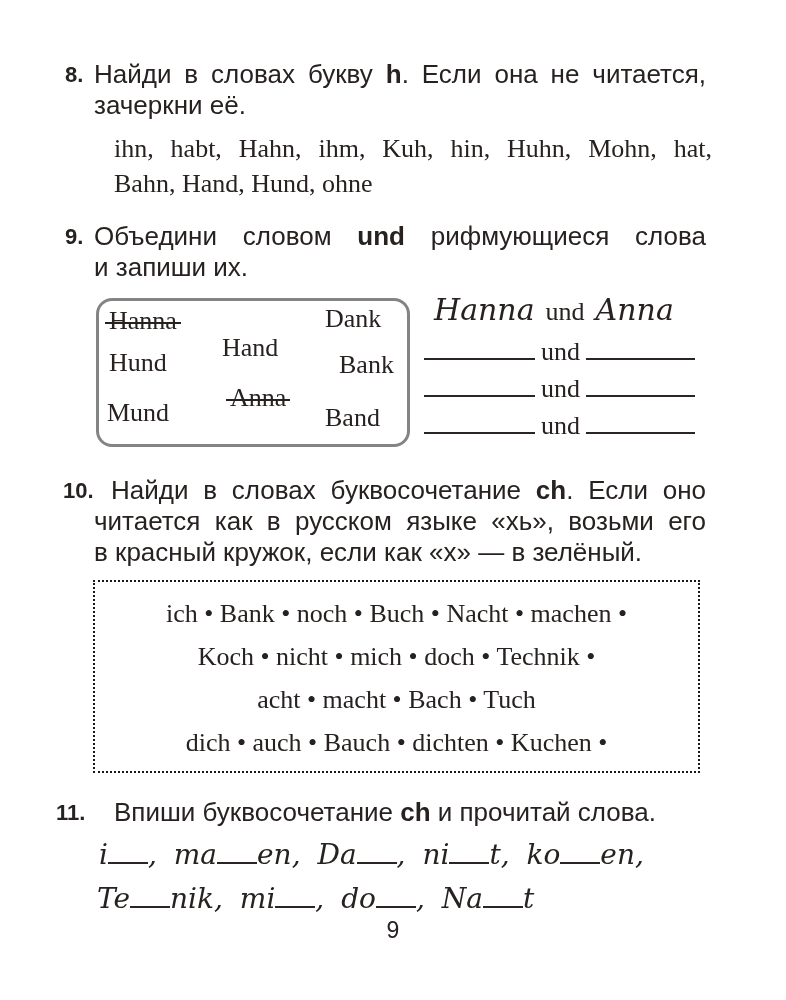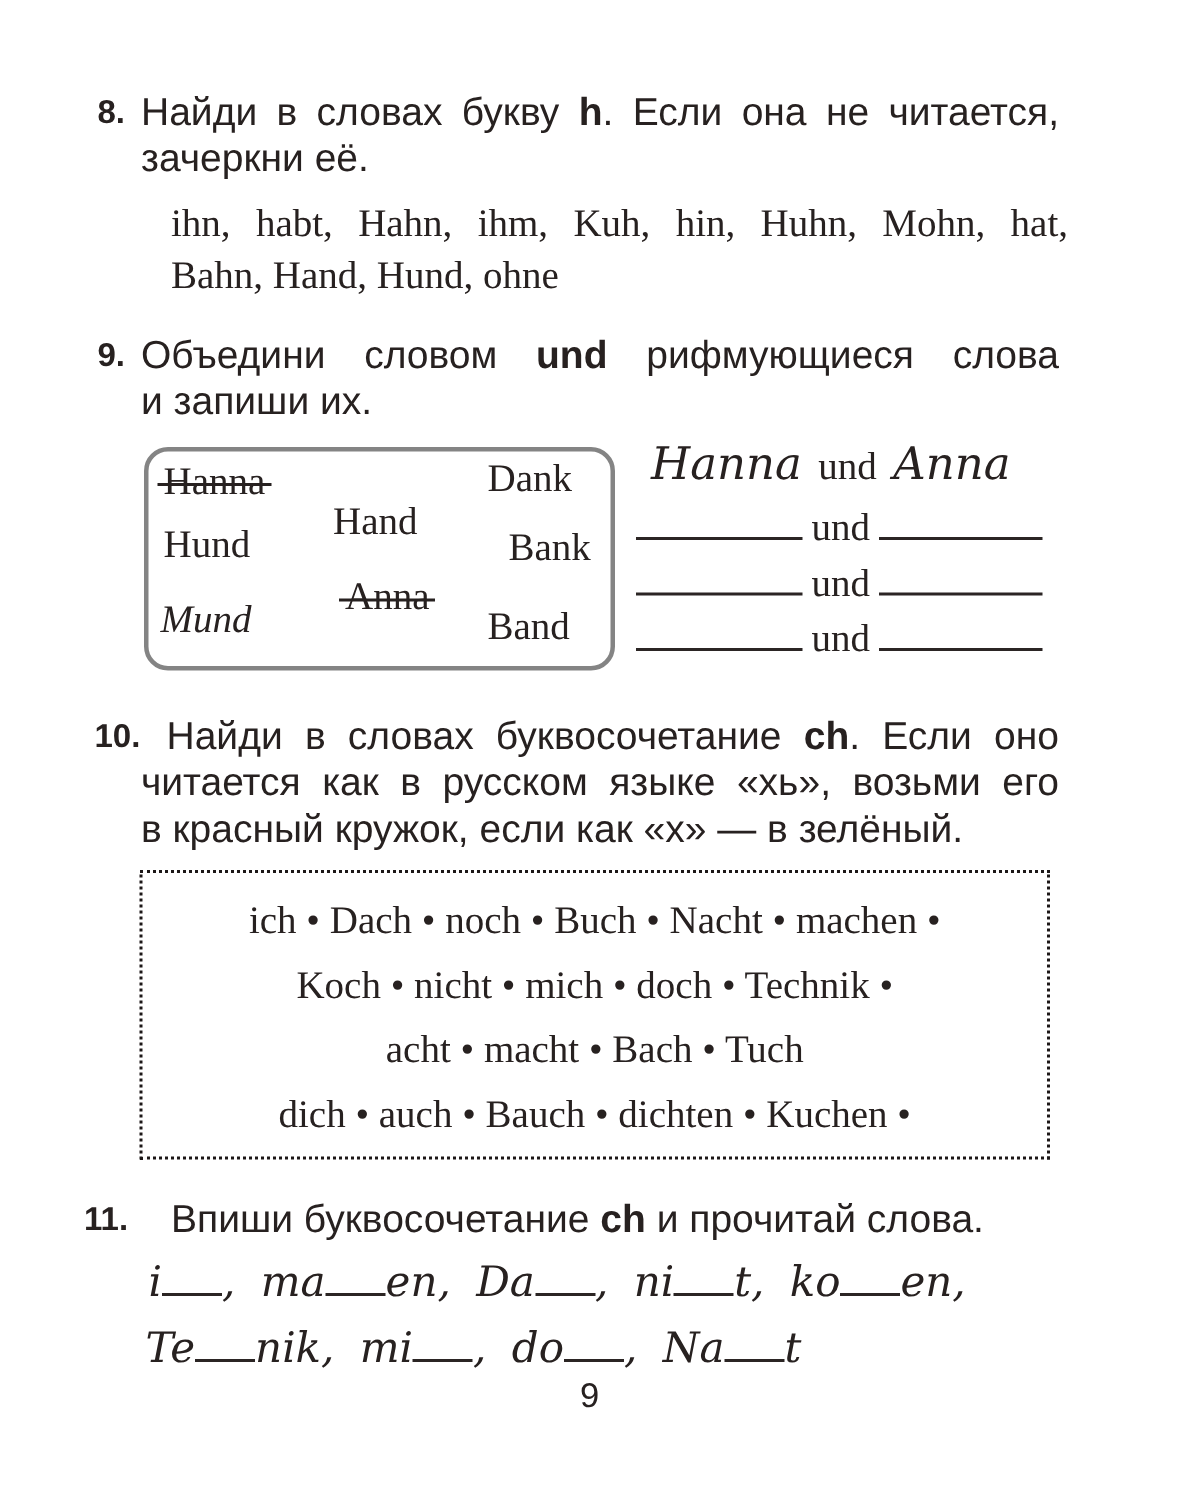--- a/index.html
+++ b/index.html
@@ -74,21 +74,21 @@
     <div class="num" style="padding-left:25px;">9.</div>
     <div class="body">
       <p class="iline stretch"><span>Объедини словом </span><span class="bseg">und</span><span> рифмующиеся слова</span></p>
       <p class="iline">и запиши их.</p>
     </div>
   </div>
 
   <div class="rhyme-box">
     <span class="rw struck" style="left:10px;top:7px;">Hanna</span>
     <span class="rw" style="left:10px;top:49px;">Hund</span>
-    <span class="rw" style="left:8px;top:99px;font-style:italic;">Mund</span>
+    <span class="rw" style="left:8px;top:99px;">Mund</span>
     <span class="rw" style="left:123px;top:34px;">Hand</span>
     <span class="rw struck" style="left:131px;top:84px;">Anna</span>
     <span class="rw" style="left:226px;top:5px;">Dank</span>
     <span class="rw" style="left:240px;top:51px;">Bank</span>
     <span class="rw" style="left:226px;top:104px;">Band</span>
   </div>
 
   <div class="example">
     <span class="cursive cur">Hanna</span>
     <span class="con">und</span>
@@ -114,21 +114,21 @@
   <div class="ex" style="top:475px;">
     <div class="num" style="padding-left:23px;">10.</div>
     <div class="body">
       <p class="iline stretch indent1"><span>Найди в словах буквосочетание </span><span class="bseg">ch</span><span>. Если оно</span></p>
       <p class="iline stretch">читается как в русском языке «хь», возьми его</p>
       <p class="iline">в красный кружок, если как «х» — в зелёный.</p>
     </div>
   </div>
 
   <div class="ch-box">
-    <p class="ch-line">ich • Dach • noch • Buch • Nacht • machen •</p>
+    <p class="ch-line">ich • Bank • noch • Buch • Nacht • machen •</p>
     <p class="ch-line">Koch • nicht • mich • doch • Technik •</p>
     <p class="ch-line">acht • macht • Bach • Tuch</p>
     <p class="ch-line">dich • auch • Bauch • dichten • Kuchen •</p>
   </div>
 
   <div class="ex" style="top:797px;gap:20px;">
     <div class="num" style="padding-left:16px;">11.</div>
     <div class="body">
       <p class="iline"><span>Впиши буквосочетание </span><span class="bseg">ch</span><span> и прочитай слова.</span></p>
     </div>

